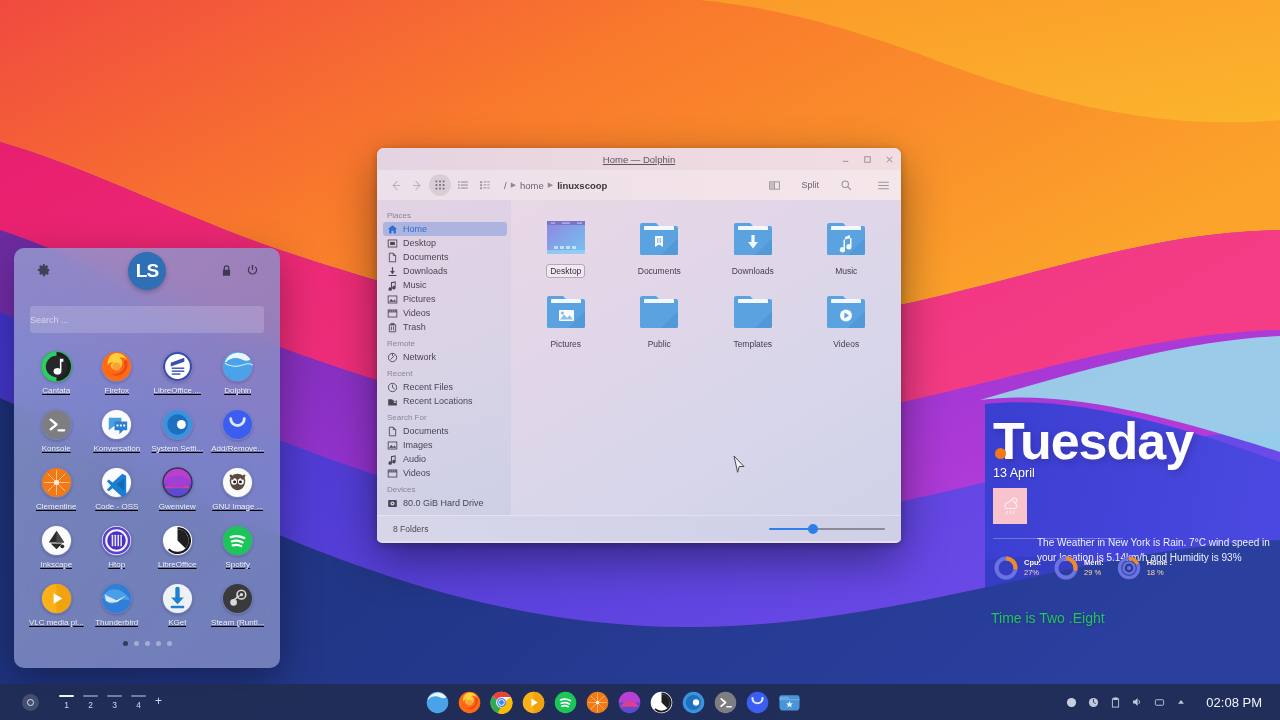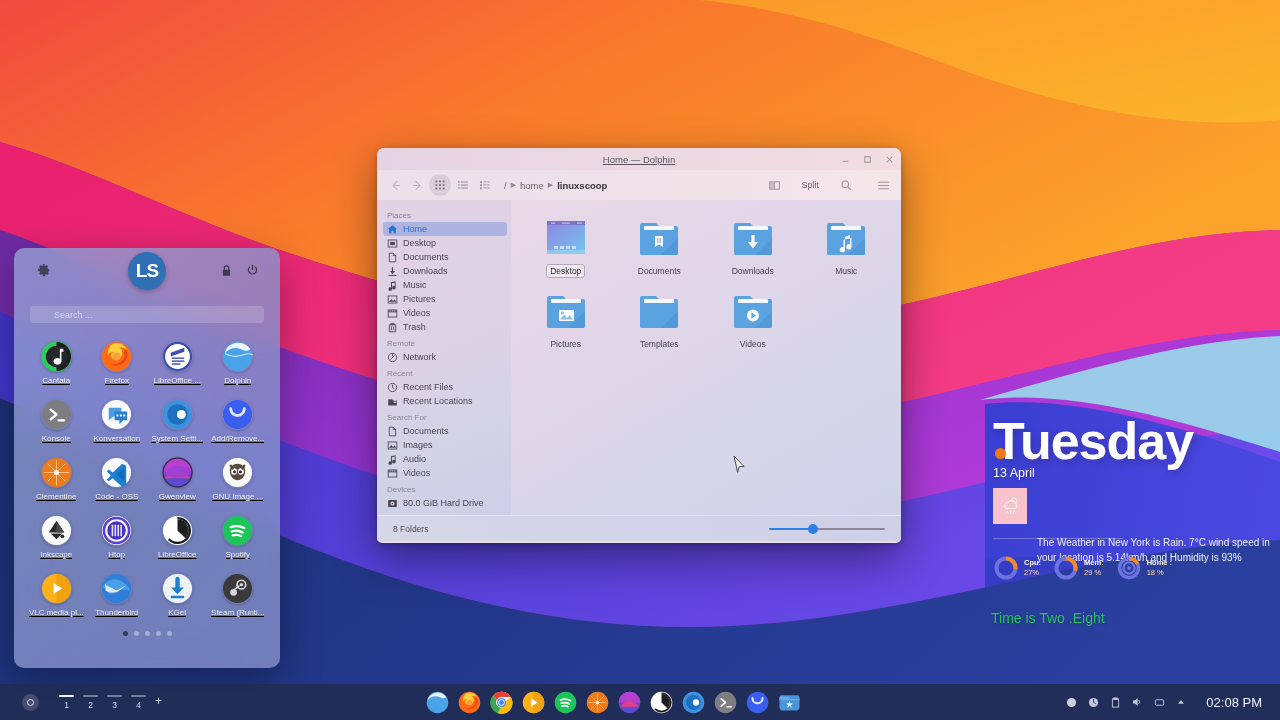--- a/index.html
+++ b/index.html
@@ -31,23 +31,23 @@
     background:#2f6fb5; color:#fff; font-size:19px; font-weight:bold;
     display:flex; align-items:center; justify-content:center; letter-spacing:-1px;
     box-shadow:0 2px 5px rgba(0,0,0,.25);
   }
   .lh-btn { position:absolute; top:14px; width:16px; height:16px; cursor:pointer;
             opacity:.78; display:flex; align-items:center; justify-content:center; }
   .lh-gear { left:22px; }
   .lh-lock { right:46px; }
   .lh-power { right:20px; }
   #launcher .lsearch {
-    margin:0 16px; height:17px; border-radius:3px;
+    margin:0 16px; height:27px; border-radius:3px;
     background: rgba(255,255,255,.17);
-    display:flex; align-items:center; padding:0 24px;
+    display:flex; align-items:center; padding:0 0;
     font-size:9px; color:rgba(245,245,250,.62);
   }
   #launcher .lgrid {
     margin-top:12px; padding:0 12px;
     display:grid; grid-template-columns:repeat(4,1fr); gap:0px 0px;
   }
   .app {
     display:flex; flex-direction:column; align-items:center; gap:4px;
     padding:6px 2px 8px; border-radius:5px; cursor:pointer;text-decoration:underline;
   }
@@ -856,20 +856,31 @@
               <path d="M14 16h34a2 2 0 012 2v21a2 2 0 01-2 2H14a2 2 0 01-2-2V18a2 2 0 012-2z" fill="#5ba3e0"></path>
               <path d="M50 24v15a2 2 0 01-2 2H33z" fill="#4a90d0" opacity=".5"></path>
               <rect x="24" y="23" width="15" height="11" rx="1" fill="#f7fafd"></rect>
               <path d="M25 32.5l4-5 3 3.4 2.6-2.6 3.4 4.2z" fill="#8fbede"></path>
               <circle cx="27.4" cy="26" r="1.6" fill="#8fbede"></circle>
             </svg>
           </span>
           <span class="fnm">Pictures</span>
         </div>
 
+        <div class="fitem">
+          <span class="fico">
+            <svg viewBox="0 0 62 48" width="62" height="48">
+              <path d="M14 9h14l3 3h17a2 2 0 012 2v25a2 2 0 01-2 2H14a2 2 0 01-2-2V11a2 2 0 012-2z" fill="#5ba3e0"></path>
+              <rect x="16" y="12" width="30" height="5" rx="1" fill="#f3f8fd"></rect>
+              <path d="M14 16h34a2 2 0 012 2v21a2 2 0 01-2 2H14a2 2 0 01-2-2V18a2 2 0 012-2z" fill="#5ba3e0"></path>
+              <path d="M50 24v15a2 2 0 01-2 2H33z" fill="#4a90d0" opacity=".5"></path>
+            </svg>
+          </span>
+          <span class="fnm">Public</span>
+        </div>
 
         <div class="fitem">
           <span class="fico">
             <svg viewBox="0 0 62 48" width="62" height="48">
               <path d="M14 9h14l3 3h17a2 2 0 012 2v25a2 2 0 01-2 2H14a2 2 0 01-2-2V11a2 2 0 012-2z" fill="#5ba3e0"></path>
               <rect x="16" y="12" width="30" height="5" rx="1" fill="#f3f8fd"></rect>
               <path d="M14 16h34a2 2 0 012 2v21a2 2 0 01-2 2H14a2 2 0 01-2-2V18a2 2 0 012-2z" fill="#5ba3e0"></path>
               <path d="M50 24v15a2 2 0 01-2 2H33z" fill="#4a90d0" opacity=".5"></path>
             </svg>
           </span>

